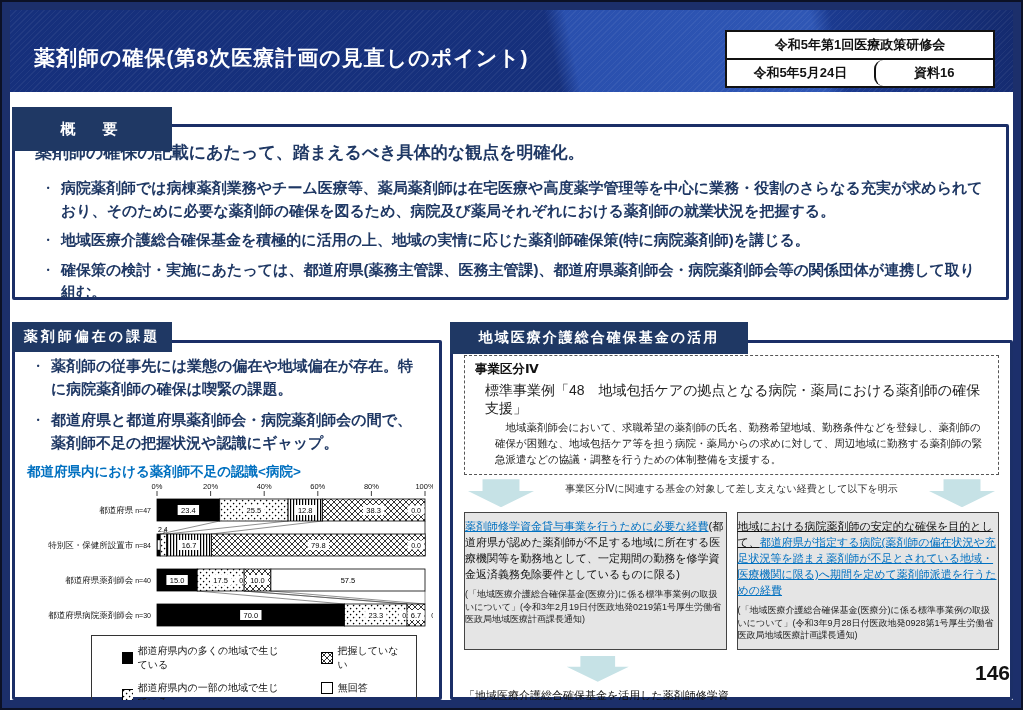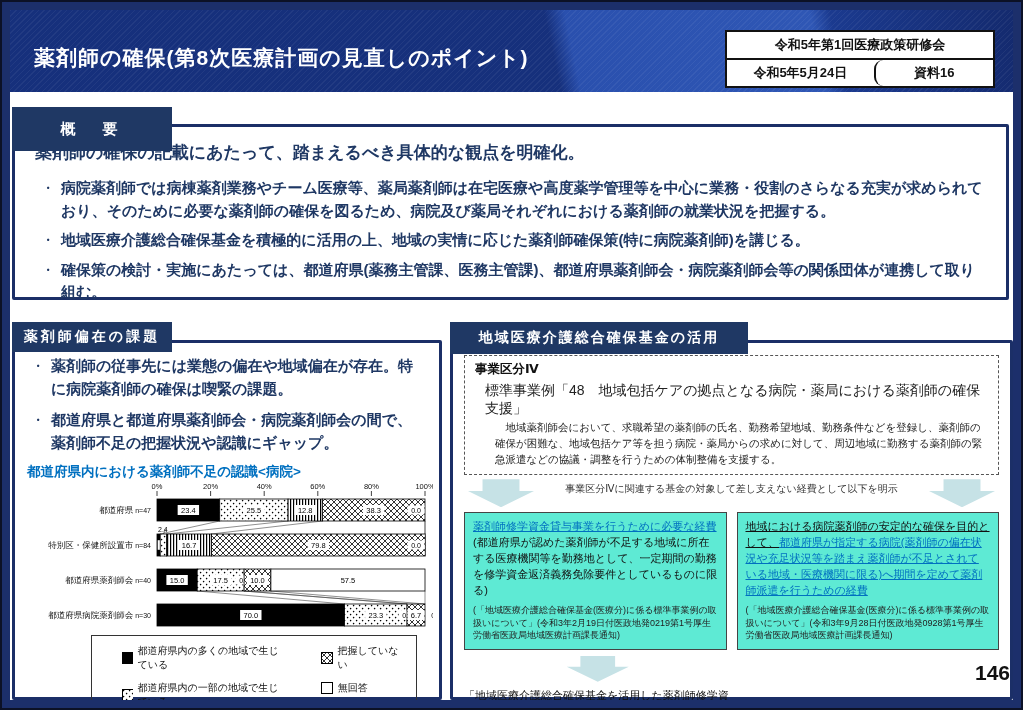--- a/index.html
+++ b/index.html
@@ -43,21 +43,21 @@
   #fund-tab{top:-21px;left:-3px;width:298px;height:32px;font-size:14px;letter-spacing:2px;}
   .fund-content{padding:12px 11px 0 11px;}
   .project-box{border:1px dashed #555;padding:5px 10px 7px;}
   .project-cat{font-size:12.5px;font-weight:bold;color:#111;}
   .project-example{font-size:14px;color:#222;margin:4px 0 2px 10px;}
   .project-desc{font-size:10.5px;color:#222;line-height:1.5;margin-left:20px;text-indent:1em;}
   .arrow-row{display:flex;align-items:flex-start;margin:4px 4px 5px;}
   .block-arrow{width:66px;height:28px;background:#c6e2e6;clip-path:polygon(22% 0,78% 0,78% 42%,100% 42%,50% 100%,0 42%,22% 42%);flex:none;}
   .arrow-label{flex:1;text-align:center;font-size:10px;color:#333;padding-top:3px;}
   .expense-row{display:flex;gap:10px;}
-  .expense-box{flex:1;border:1.5px solid #444;padding:6px 8px 7px;background:#5eead4;}
+  .expense-box{flex:1;border:1.5px solid #444;padding:6px 0 7px;background:#e5e5e5;}
   .expense-text{font-size:11px;line-height:1.45;color:#111;}
   .link{color:#0070c0;text-decoration:underline;}
   .u-black{text-decoration:underline;color:#111;}
   .note{font-size:9px;color:#222;line-height:1.4;margin-top:5px;}
   .small-arrow-row{width:50%;display:flex;justify-content:center;margin:6px 0 5px;}
   .small-arrow{width:62px;height:26px;background:#c6e2e6;clip-path:polygon(22% 0,78% 0,78% 42%,100% 42%,50% 100%,0 42%,22% 42%);}
   .conclusion{width:50.5%;font-size:11px;line-height:1.5;color:#111;padding-right:4px;}
   .page-number{position:absolute;right:0;bottom:12px;font-size:21px;font-weight:bold;color:#111;}
 </style>
 </head>

